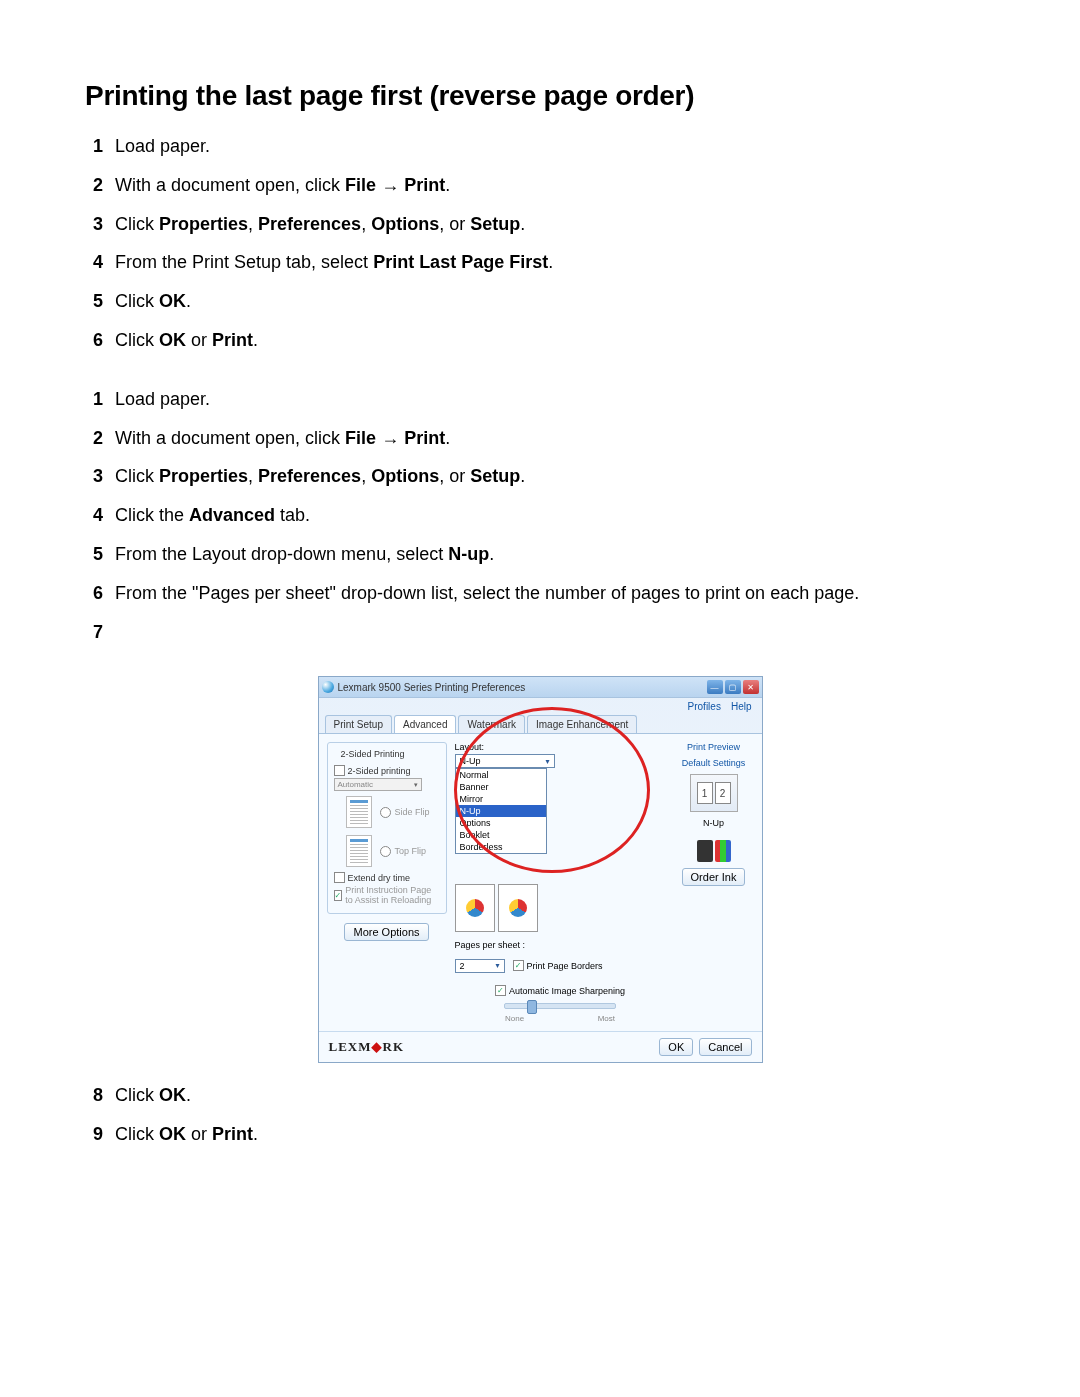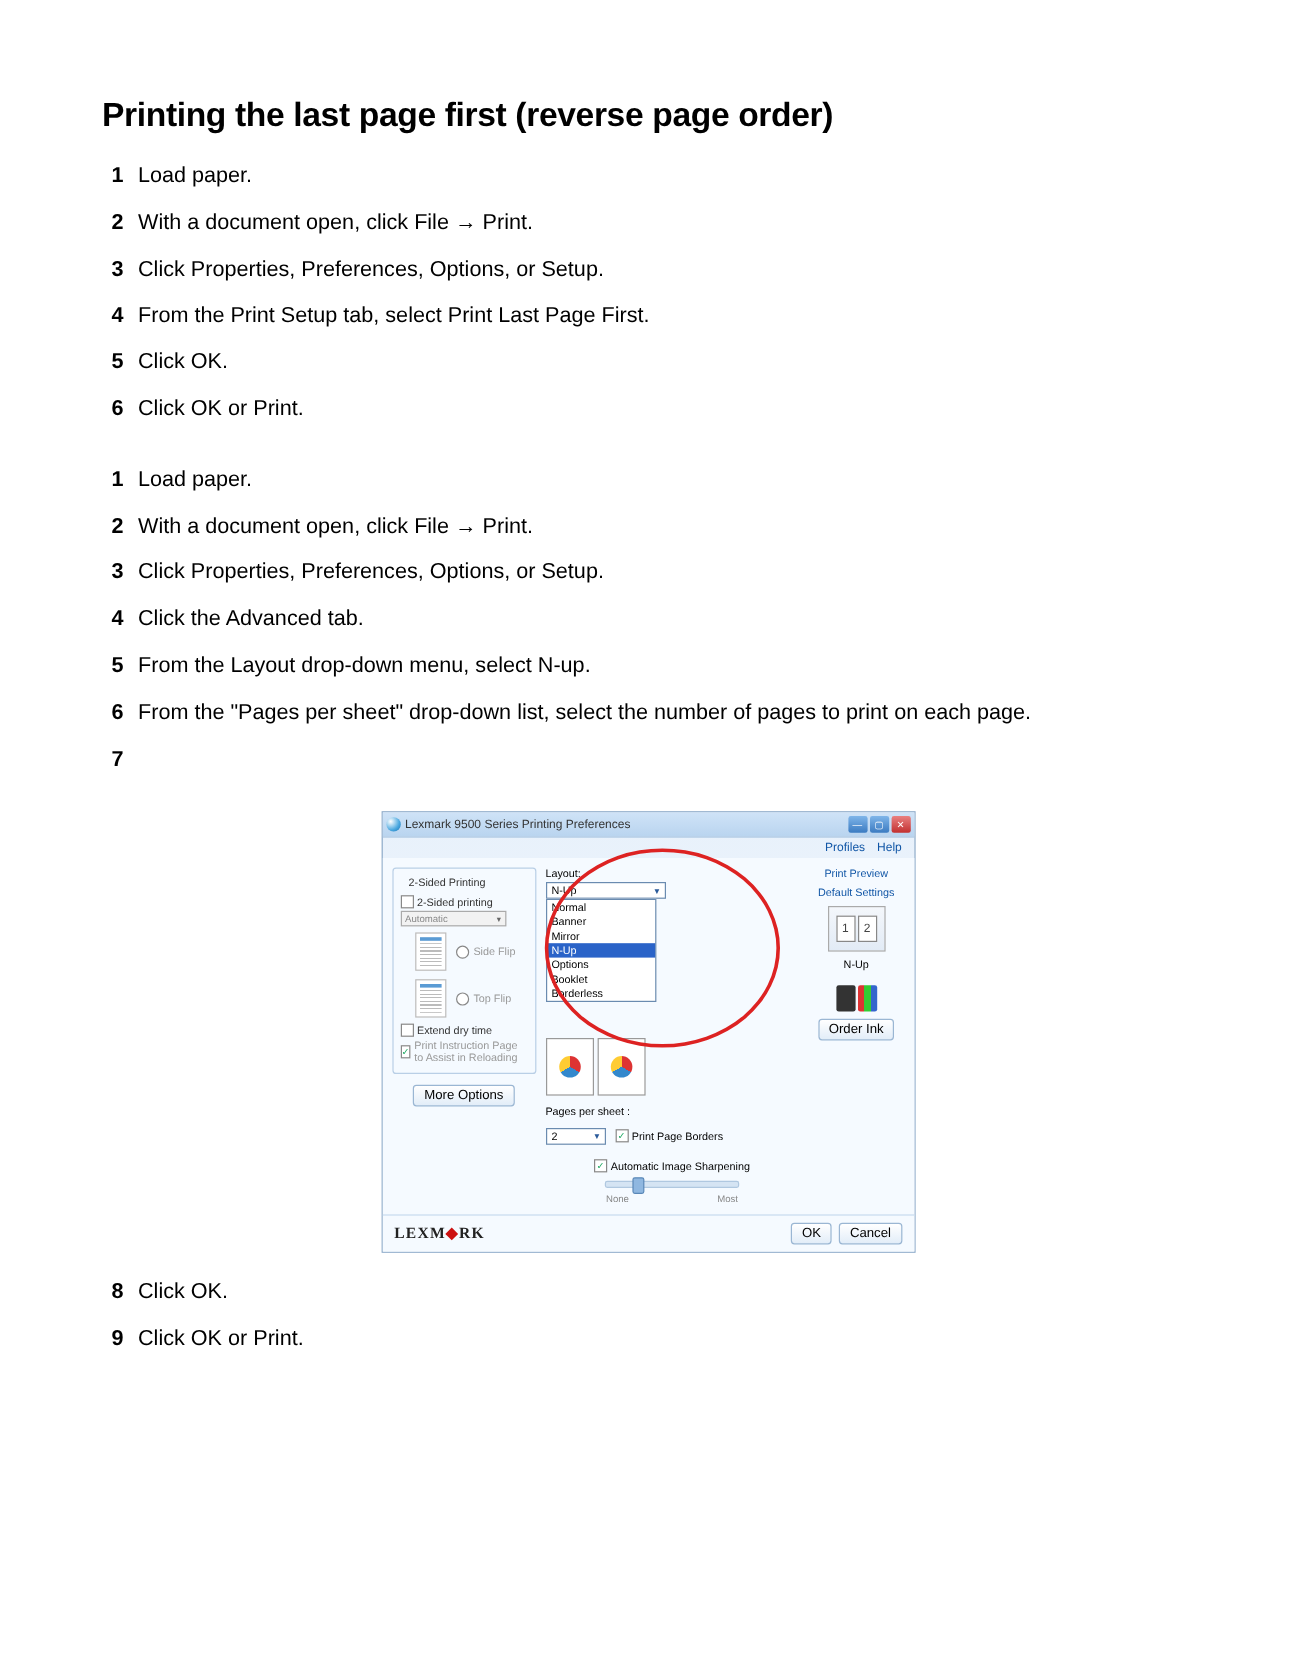--- a/index.html
+++ b/index.html
@@ -29,21 +29,21 @@
     gap: 12px;
     font-size: 18px;
     line-height: 1.6;
     margin-bottom: 10px;
   }
   .steps .num {
     font-weight: bold;
     min-width: 18px;
     text-align: right;
   }
-  .steps b { font-weight: normal; text-align: right; }
+  .steps b { font-weight: bold; text-align: right; }
   .arrow { font-family: Arial; font-weight: bold; }
 
   
   .dialog-shot {
     width: 443px;
     margin: 6px auto 18px auto;
     border: 1px solid #8aa8c8;
     background: linear-gradient(#e8f1fb,#f1f7fd);
     font-family: Tahoma, Arial, sans-serif;
     position: relative;
@@ -248,20 +248,26 @@
       <span class="winbtns">
         <span class="wb-min">—</span>
         <span class="wb-max">▢</span>
         <span class="wb-close">✕</span>
       </span>
     </div>
     <div class="menubar">
       <span>Profiles</span>
       <span>Help</span>
     </div>
+    <div class="tabrow" id="tabrow">
+        <span class="tab">Print Setup</span>
+        <span class="tab active">Advanced</span>
+        <span class="tab">Watermark</span>
+        <span class="tab">Image Enhancement</span>
+      </div>
 
     <div class="dlg-body">
 
       <div class="col-left">
         <div class="fieldset">
           <span class="fs-title">2-Sided Printing</span>
           <div class="chk">
               <span class="box"></span>
               <span>2-Sided printing</span>
             </div>

